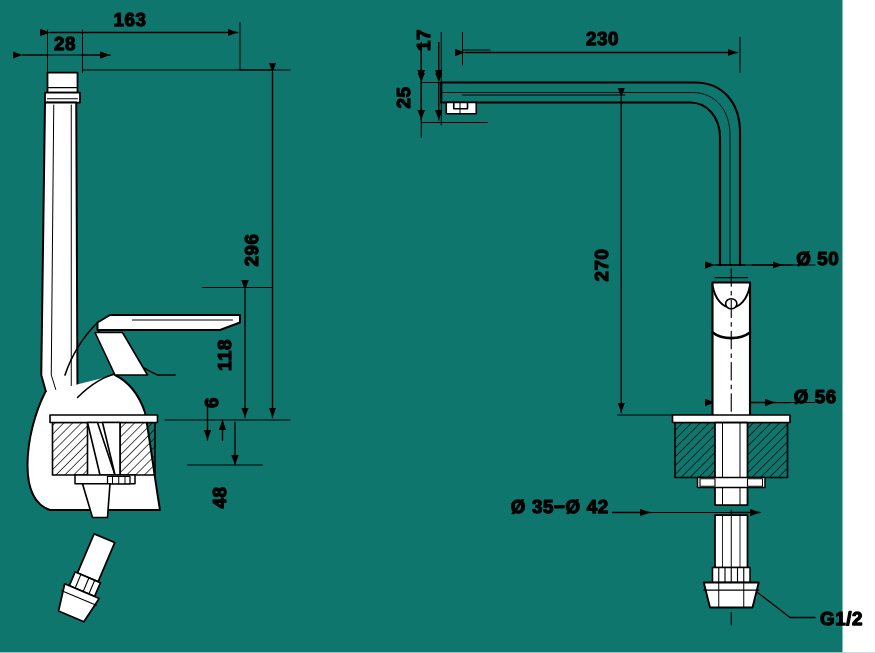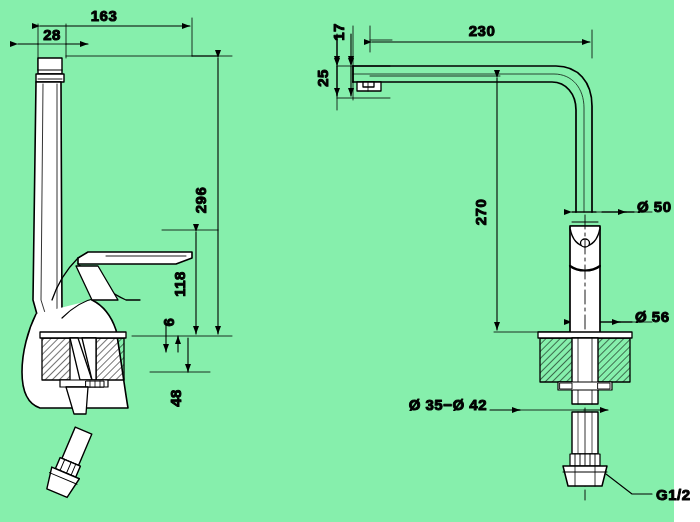--- a/index.html
+++ b/index.html
@@ -1,19 +1,19 @@
 <!DOCTYPE html>
 <html><head>
 <meta charset="utf-8">
 <title>Faucet Technical Drawing</title>
 <style>
   html,body{margin:0;padding:0;background:#ffffff;}
   body{width:700px;height:522px;overflow:hidden;
        font-family:"Liberation Sans","DejaVu Sans",sans-serif;color:#000;}
-  #sheet{position:relative;width:674px;height:522px;background:#86efac;}
+  #sheet{position:relative;width:674px;height:522px;background:#0f766e;}
   svg{display:block;}
   .dimtext{font-family:"Liberation Sans","DejaVu Sans",sans-serif;
            font-size:15px;font-weight:700;letter-spacing:0.5px;fill:#000;}
   .dimtext-rot{font-family:"Liberation Sans","DejaVu Sans",sans-serif;
            font-size:15px;font-weight:700;letter-spacing:0.5px;fill:#000;}
 </style>
 </head>
 <body>
 
 <div id="sheet">

